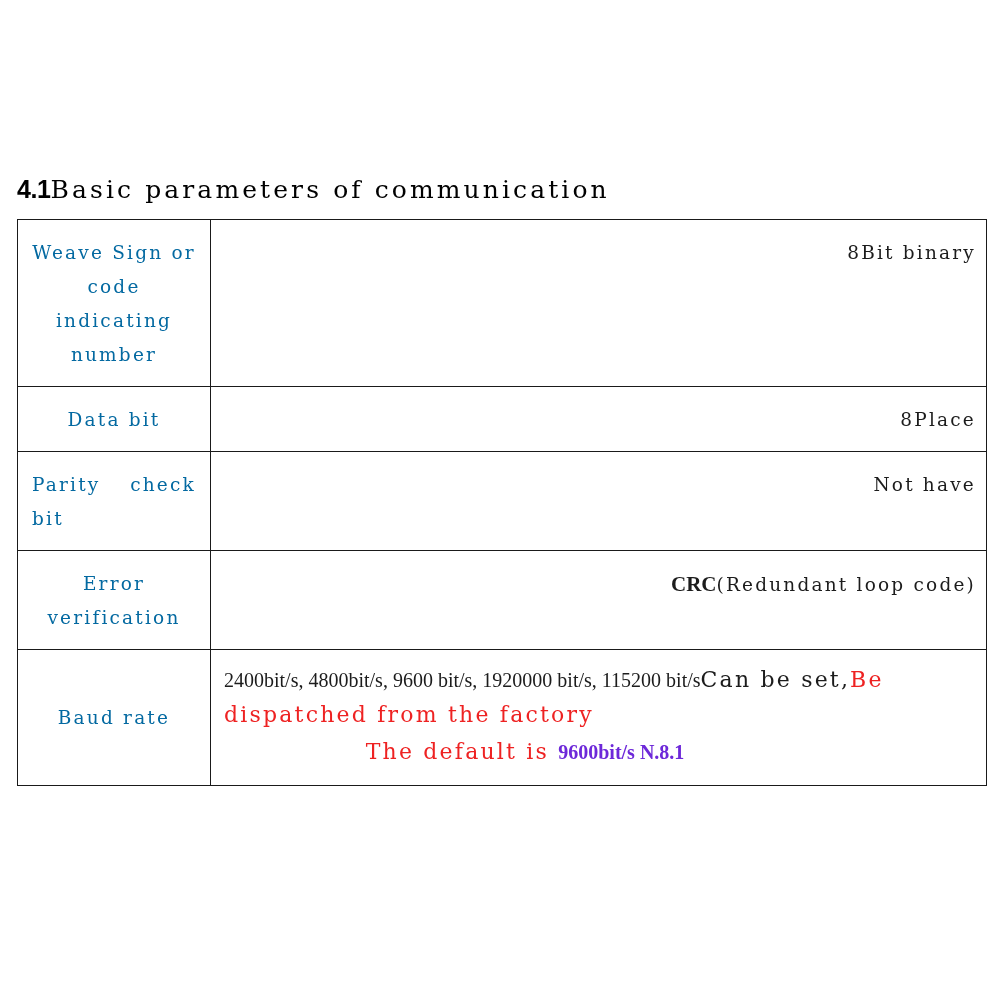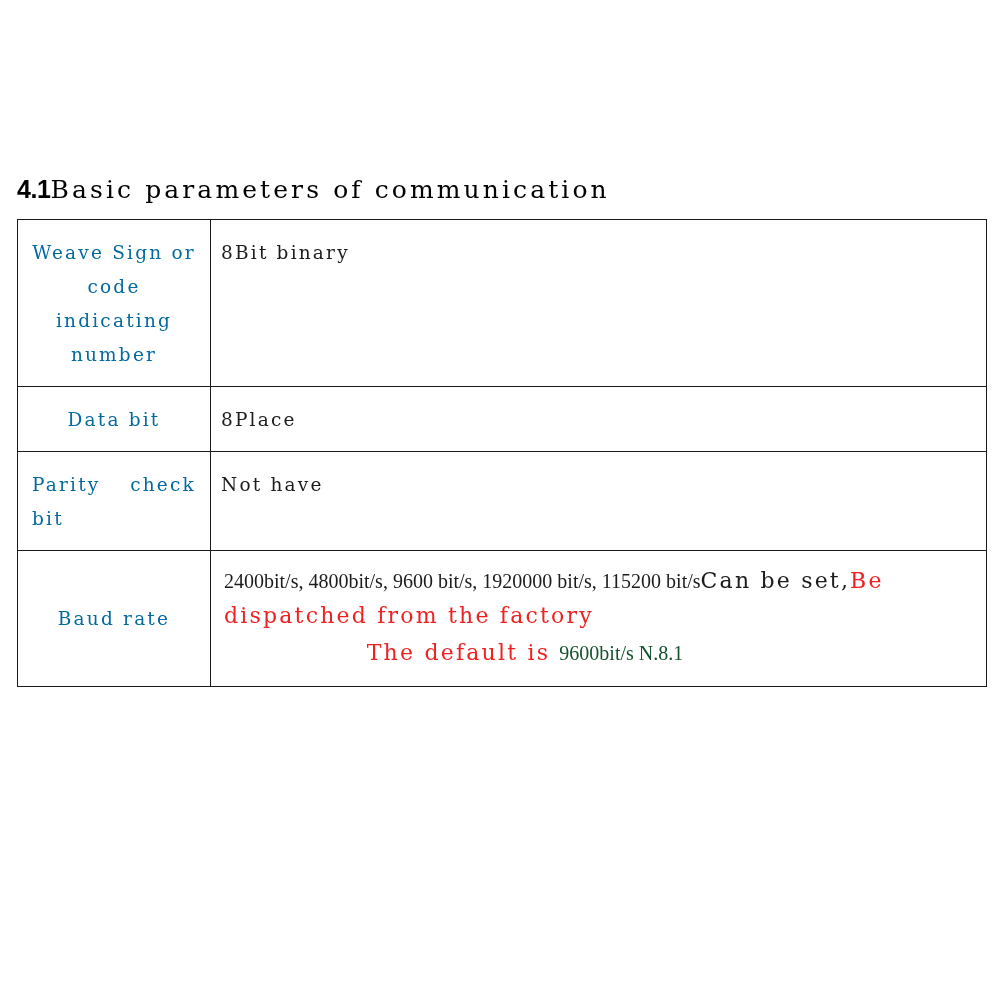--- a/index.html
+++ b/index.html
@@ -84,21 +84,21 @@
     text-align-last: justify;
     padding: 16px 14px 14px 14px;
   }
   .lbl-left {
     text-align: left;
     padding: 16px 14px 14px 14px;
   }
 
   
   .val-center-top {
-    text-align: left;
+    text-align: right;
     padding: 16px 10px 10px 10px;
   }
   .val-left {
     text-align: left;
     padding: 13px 10px 10px 13px;
     letter-spacing: 0;
   }
 
   
   .row-tall  { height: 152px; }
@@ -131,23 +131,23 @@
   .bold-crc {
     font-family: "Liberation Serif", "DejaVu Serif", serif;
     font-weight: bold;
     letter-spacing: 0;
     font-size: 21px;
   }
   .red {
     color: #ee2222;
   }
   .red-serif {
-    color: #14532d;
-    font-family: "Liberation Serif", "DejaVu Serif", serif;
-    font-weight: normal;
+    color: #6d28d9;
+    font-family: "Liberation Serif", "DejaVu Serif", serif;
+    font-weight: bold;
     letter-spacing: 0;
     font-size: 20px;
   }
   .baud-line3 {
     display: block;
     text-align: center;
     padding-right: 150px;
     margin-top: 2px;
   }
   .nowrapish { white-space: normal; }
@@ -199,20 +199,31 @@
             <div class="lbl-justify" style="padding:0">Parity   check</div>
             <div>bit</div>
           </div>
         </td>
         <td class="value-cell">
           <div class="val-center-top">Not have</div>
         </td>
       </tr>
 
 
+      <tr class="row-s4">
+        <td class="label-cell">
+          <div class="lbl-center">
+            <div>Error</div>
+            <div>verification</div>
+          </div>
+        </td>
+        <td class="value-cell">
+          <div class="val-center-top"><span class="bold-crc">CRC</span><span>(Redundant loop code)</span></div>
+        </td>
+      </tr>
 
       <tr class="row-baud">
         <td class="label-cell">
           <div class="vmid vmid-box">
             <div>Baud rate</div>
           </div>
         </td>
         <td class="value-cell">
           <div class="val-left nowrapish"><span class="serif-prop">2400bit/s, 4800bit/s, 9600 bit/s, 1920000 bit/s, 115200 bit/s</span><span class="mono-ish">Can be set,</span><span class="mono-ish red">Be dispatched from the factory</span><span class="baud-line3"><span class="mono-ish red">The default is </span><span class="red-serif">9600bit/s N.8.1</span></span></div>
         </td>

